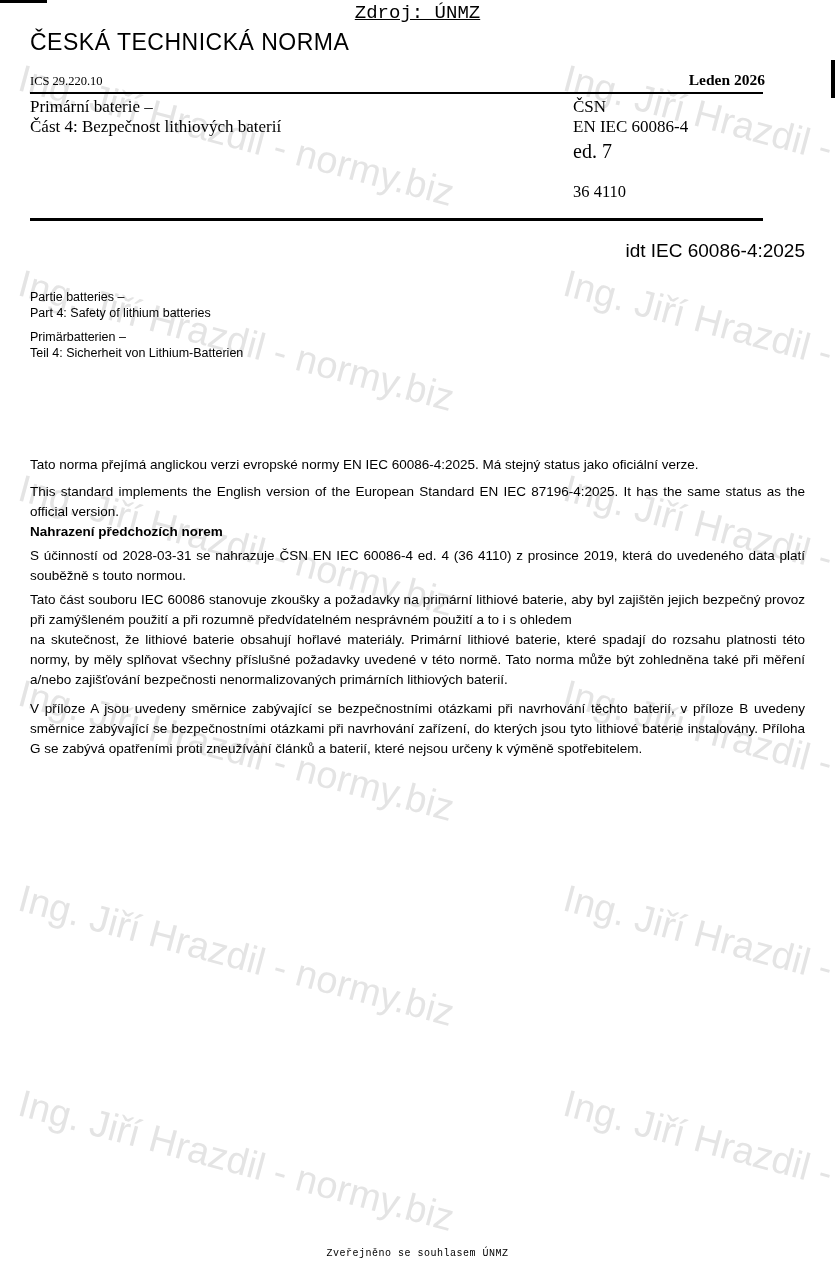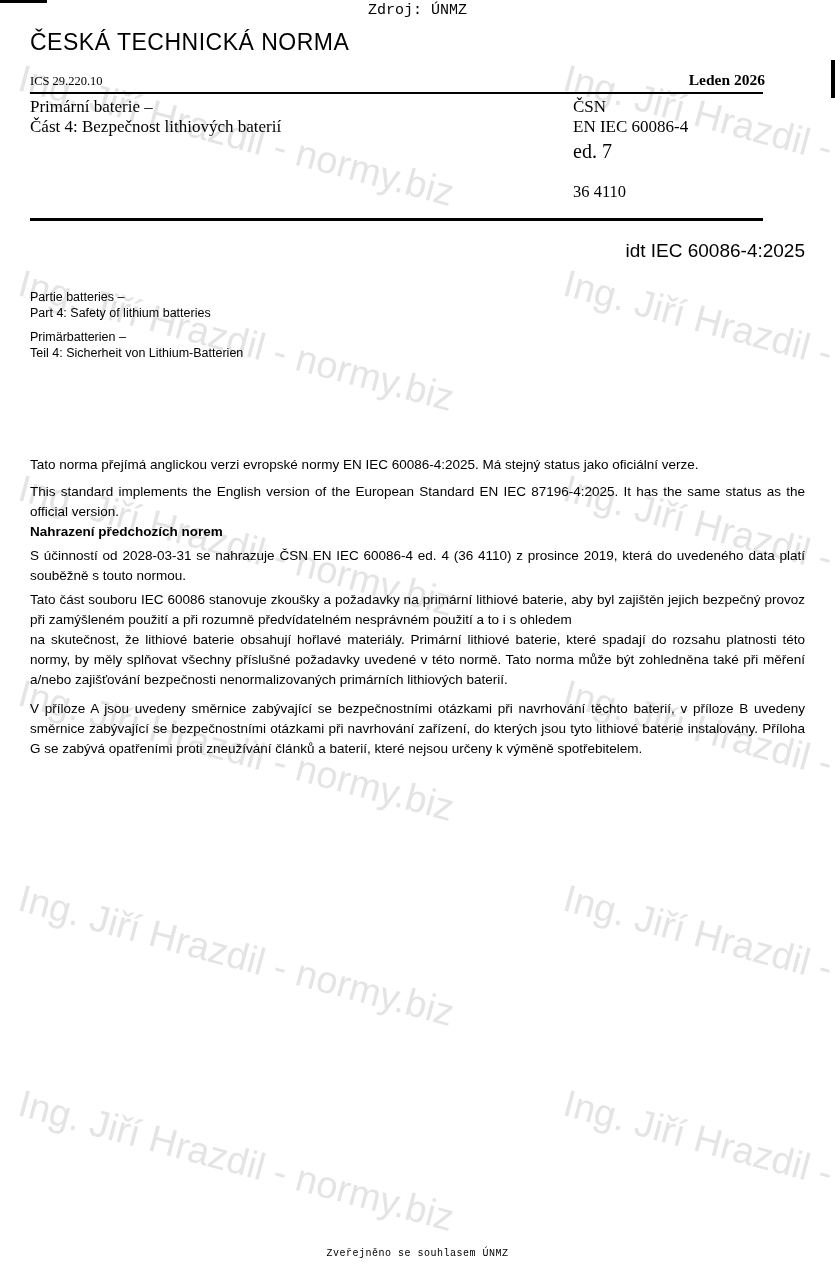--- a/index.html
+++ b/index.html
@@ -22,21 +22,21 @@
     transform:rotate(15deg);
     transform-origin:0 0;
   }
   
   .content{position:absolute;inset:0;z-index:1;}
   .mono{font-family:"Liberation Mono","DejaVu Sans Mono",monospace;}
   .serif{font-family:"Liberation Serif","DejaVu Serif",serif;}
 
   .source-note{
     position:absolute;top:2px;left:0;width:100%;
-    text-align:center;font-size:15px;
+    text-align:center;font-size:19px;text-decoration:underline;
   }
   .main-title{
     position:absolute;top:29px;left:30px;
     font-size:23px;letter-spacing:0.5px;font-weight:400;
   }
   .ics{position:absolute;top:74px;left:30px;font-size:12.5px;}
   .issue-date{position:absolute;top:71px;right:70px;font-size:15.5px;font-weight:bold;}
   .rule1{position:absolute;top:92px;left:30px;width:733px;height:2px;background:#000;}
   .title-left{position:absolute;top:97px;left:30px;font-size:17px;line-height:20px;}
   .title-right{position:absolute;top:97px;left:573px;}

